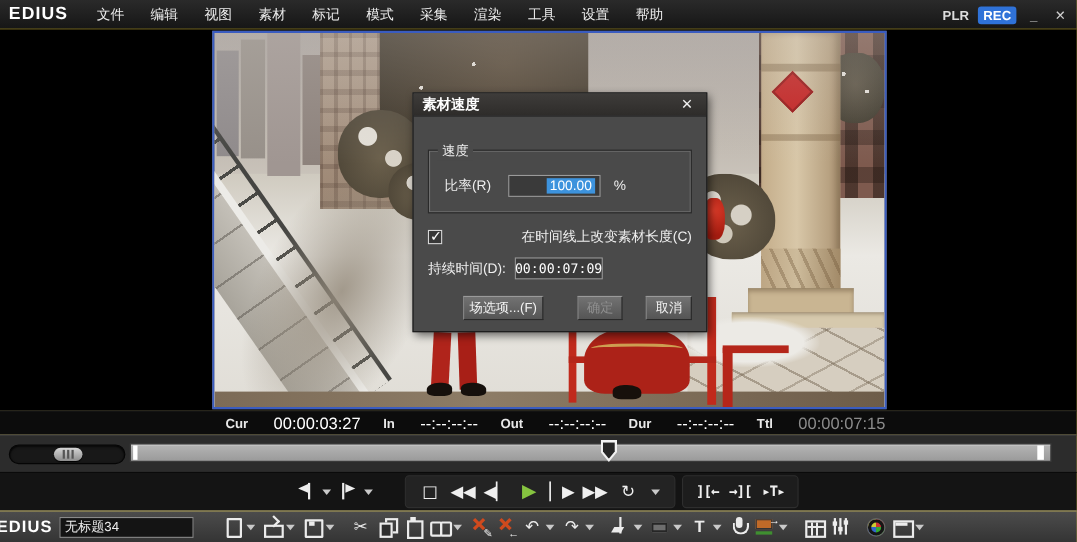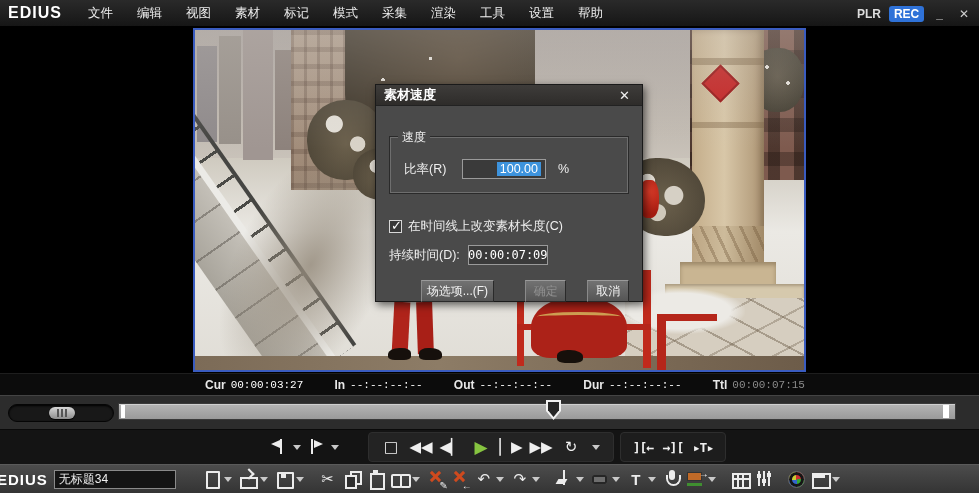--- a/index.html
+++ b/index.html
@@ -20,21 +20,21 @@
   .stage { position:relative; height:346px; background:#000; }
   .video { position:absolute; left:193px; top:1px; width:613px; height:344px; border:2px solid #3a5cc0; background:#888; }
   .scene { position:absolute; inset:0; overflow:hidden; }
   .sc { position:absolute; }
 
   
   .tcbar { position:relative; height:22px; background:#0c0c0c; border-top:1px solid #1e1e1e; }
   .tcrow { position:absolute; left:205px; width:600px; top:0; height:22px; display:flex; align-items:center; justify-content:space-between; }
   .tc { display:flex; align-items:center; gap:5px; }
   .tcl { font-size:12px; font-weight:bold; color:#e8e8e8; }
-  .tcv { font-size:11px; font-family:Liberation Mono, monospace; color:#fff; }
+  .tcv { font-size:15px; font-family:Liberation Sans, sans-serif; color:#fff;margin-left:18px; }
   .tcv.dim { color:#8b8b8b; }
 
   
   .transport { position:relative; height:35px; background:#2c2c2c; border-top:1px solid #444; border-bottom:1px solid #0a0a0a; }
   .shuttle { position:absolute; left:8px; top:8px; width:106px; height:18px; background:#181818; border:1px solid #050505; border-radius:9px; box-shadow:inset 0 1px 2px #000; }
   .knob { position:absolute; left:40px; top:2px; width:26px; height:12px; border-radius:6px; background:linear-gradient(180deg,#d6d6d6,#8d8d8d); box-shadow:0 1px 1px #000; }
   .knob::after { content:""; position:absolute; left:8px; top:2px; width:2px; height:8px; background:#555; box-shadow:4px 0 #555,8px 0 #555; }
   .seekbar { position:absolute; left:118px; top:7px; width:838px; height:17px; background:linear-gradient(180deg,#b5b5b5,#9a9a9a); border:1px solid #3a3a3a; box-shadow:inset 0 1px 0 #cfcfcf; }
   .seekstart { position:absolute; left:2px; top:1px; width:4px; height:13px; background:#fff; }
   .seekend { position:absolute; right:6px; top:1px; width:6px; height:13px; background:#fff; }
@@ -103,21 +103,21 @@
   .groupbox { position:relative; border:1px solid #2a2a2a; box-shadow:inset 0 0 0 1px #6e6e6e; margin-top:22px; padding:18px 14px 10px; }
   .gb-label { position:absolute; top:-8px; left:8px; background:#4a4a4a; padding:0 4px; font-size:12px; color:#efefef; }
   .drow { display:flex; align-items:center; height:28px; font-size:12.5px; color:#efefef; }
   .dlab { width:58px; }
   .radio { width:13px; height:13px; border-radius:50%; border:1px solid #d8d8d8; background:#383838; margin-right:5px; position:relative; flex:none; }
   .radio.on::after { content:""; position:absolute; left:3px; top:3px; width:5px; height:5px; border-radius:50%; background:#fff; }
   .ropt { display:flex; align-items:center; margin-right:16px; }
   .num-input { width:84px; height:20px; background:#3a3a3a; border:1px solid #9a9a9a; display:flex; align-items:center; justify-content:flex-end; padding:4px 4px; font-size:12.5px; }
   .num-sel { background:#3d93dd; color:#fff; padding:0 3px; }
   .pct { margin-left:12px; }
-  .ckrow { display:flex; align-items:center; margin-top:24px; font-size:12.5px; color:#efefef; }
+  .ckrow { display:flex; align-items:center; margin-top:13px; font-size:12.5px; color:#efefef;justify-content:space-between; }
   .ckbox { width:13px; height:13px; border:1px solid #d8d8d8; background:#383838; margin-right:6px; position:relative; flex:none; }
   .ckbox.on::after { content:"✓"; position:absolute; left:1px; top:-3px; color:#fff; font-size:13px; font-weight:bold; }
   .durrow { display:flex; align-items:center; margin-top:10px; font-size:12.5px; color:#efefef; }
   .tc-input { width:80px; height:20px; background:#3a3a3a; border:1px solid #9a9a9a; color:#fff; font-size:12px; font-family:"DejaVu Sans Mono","Liberation Mono",monospace; display:flex; align-items:center; justify-content:center; margin-left:8px; }
   .btnrow { display:flex; align-items:center; margin-top:15px; }
   .dbtn { height:22px; background:linear-gradient(180deg,#727272,#555); border:1px solid #2a2a2a; border-top-color:#9a9a9a; border-left-color:#8a8a8a; color:#f2f2f2; font-size:12px; display:flex; align-items:center; justify-content:center; cursor:default;margin-left:32px; }
   .dbtn.w1 { width:88px; }
   .dbtn.w2 { width:50px; }
   .dbtn.disabled { color:#8f8f8f;text-align:right; }
 </style>

